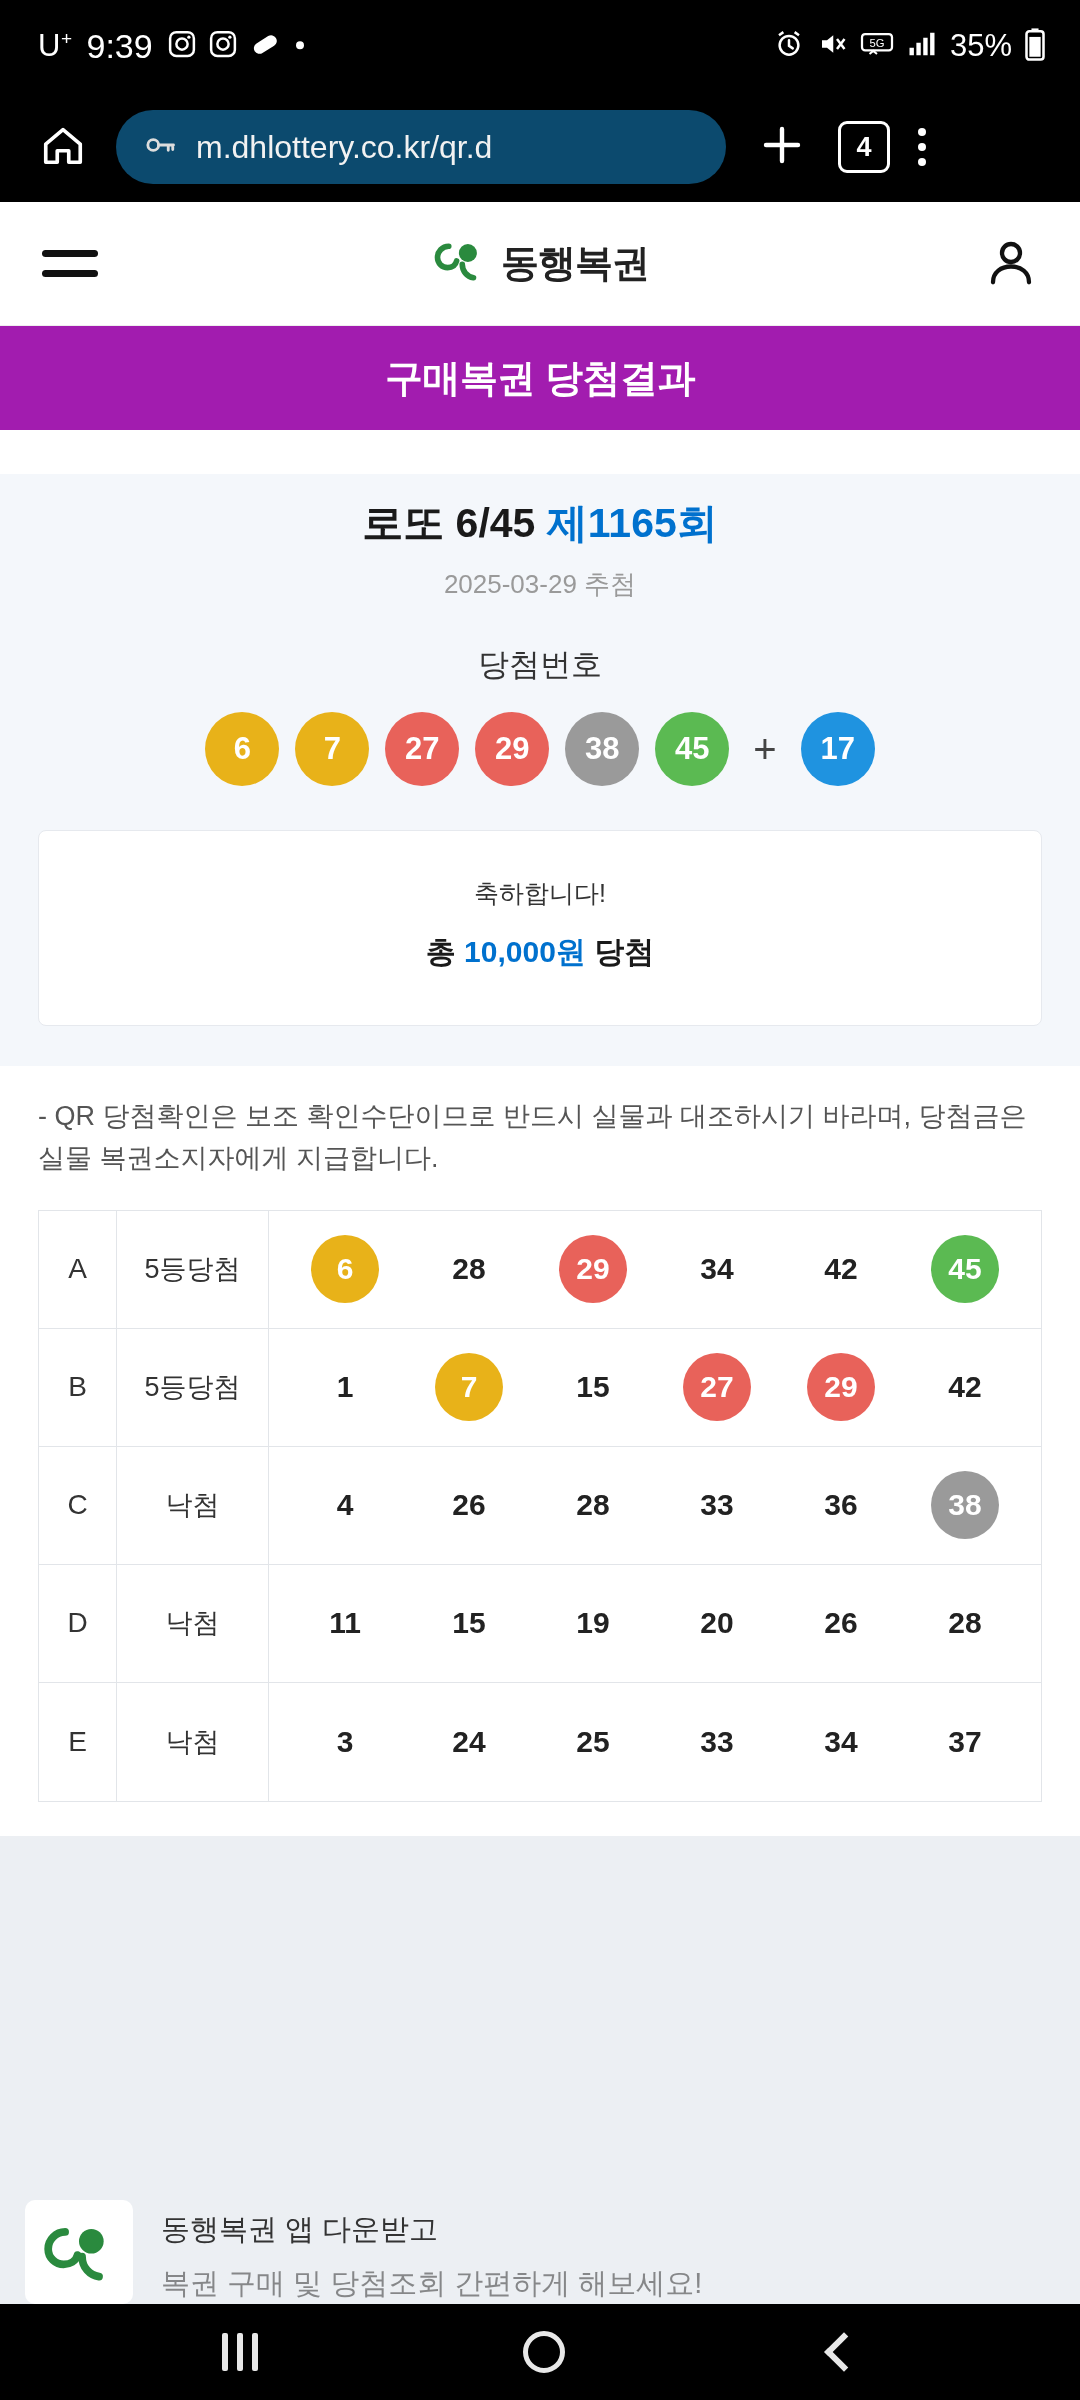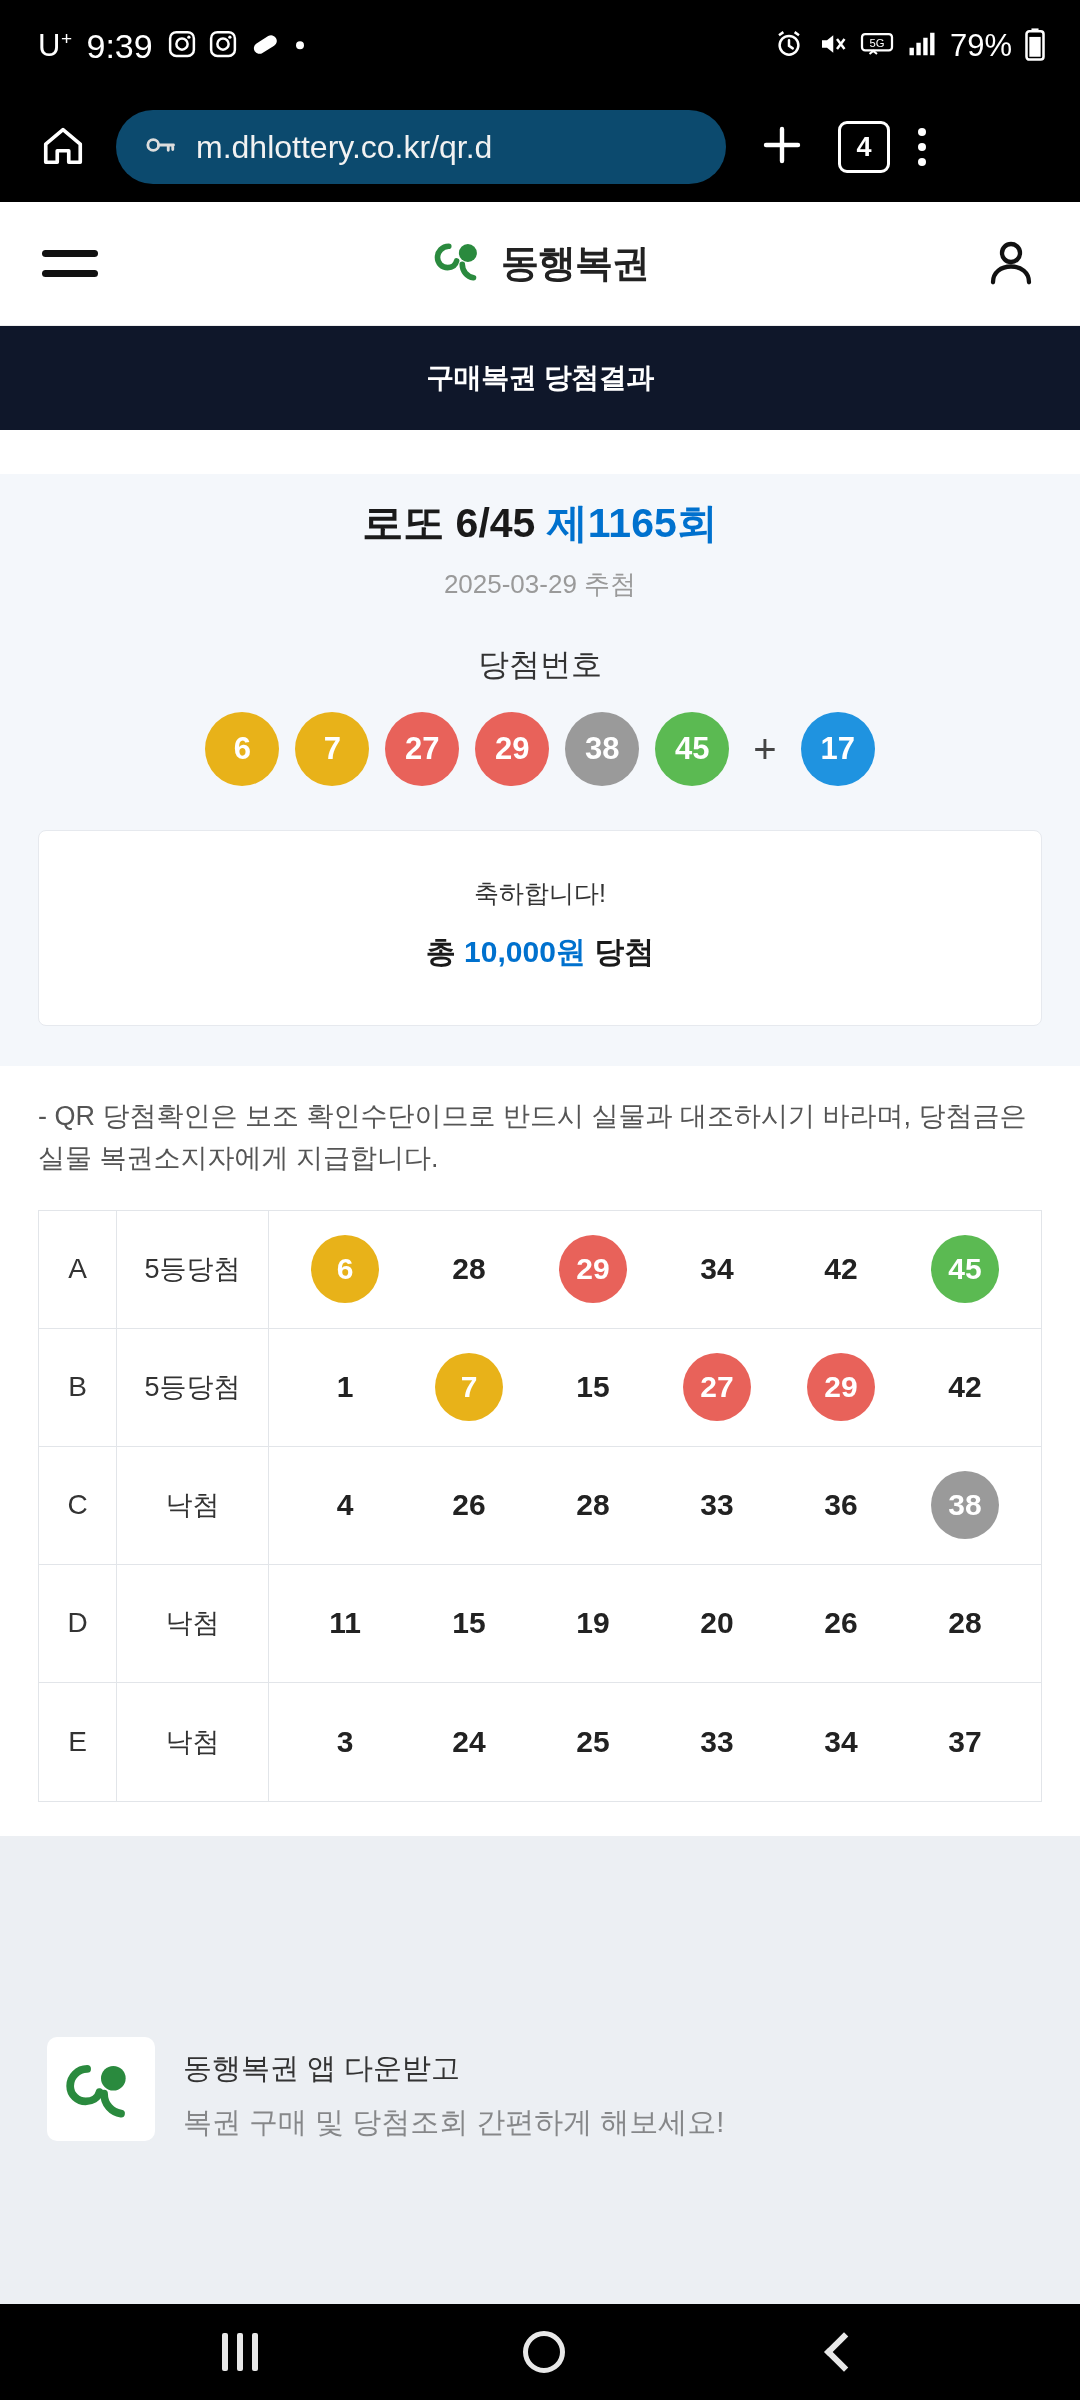--- a/index.html
+++ b/index.html
@@ -51,23 +51,23 @@
     justify-content: space-between; padding: 0 42px;
     border-bottom: 1px solid #eee;
   }
   .hamburger { display: flex; flex-direction: column; gap: 13px; }
   .hamburger i { width: 56px; height: 7px; background: #111; border-radius: 4px; display: block; }
   .brand { display: flex; align-items: center; gap: 14px; }
   .brand-name { font-size: 38px; font-weight: 700; color: #222; letter-spacing: -1px; }
 
   
   .pagetitle {
-    background: #0f172a; color: #fff; height: 104px;
+    background: #a21caf; color: #fff; height: 104px;
     display: flex; align-items: center; justify-content: center;
-    font-size: 28px; font-weight: 700; letter-spacing: -.5px;
+    font-size: 38px; font-weight: 700; letter-spacing: -.5px;
   }
 
   
   .resultzone { background: #f4f7fb; padding: 22px 0 40px; margin-top: 44px; }
   .round-line { text-align: center; font-size: 41px; font-weight: 700; color: #1a1a1a; }
   .round-line .round { color: #0071ce; }
   .draw-date { text-align: center; font-size: 26px; color: #9a9a9a; margin-top: 16px; }
   .win-label { text-align: center; font-size: 31px; color: #333; margin-top: 42px; font-weight: 500; }
 
   .balls { display: flex; align-items: center; justify-content: center; gap: 16px; margin-top: 26px; }
@@ -106,21 +106,21 @@
   .tcell-nums { flex: 1; display: flex; align-items: center; justify-content: space-around; padding: 0 14px; }
   .num {
     width: 68px; height: 68px; display: flex; align-items: center; justify-content: center;
     font-size: 30px; font-weight: 700; color: #222;
   }
   .num.marked { border-radius: 50%; color: #fff; }
 
   
   .appbanner {
     margin-top: 34px; background: #eceff3; flex: 1;
-    display: flex; align-items: center; padding: 38px 47px 0; gap: 28px;
+    display: flex; align-items: flex-end; padding: 38px 25px 0; gap: 28px;
   }
   .appicon {
     width: 108px; height: 104px; background: #fff; border-radius: 10px;
     display: flex; align-items: center; justify-content: center;
   }
   .apptext { padding-top: 14px; }
   .appline1 { font-size: 29px; color: #333; }
   .appline2 { font-size: 29px; color: #333; margin-top: 14px; opacity: .55; }
 
   
@@ -191,21 +191,21 @@
           </svg>
       </span>
       <span class="ico">
         <svg width="32" height="30" viewBox="0 0 24 24">
             <rect x="2" y="15" width="3.5" height="6" fill="#fff"></rect>
             <rect x="7.5" y="11" width="3.5" height="10" fill="#fff"></rect>
             <rect x="13" y="7" width="3.5" height="14" fill="#fff"></rect>
             <rect x="18.5" y="3" width="3.5" height="18" fill="#fff"></rect>
           </svg>
       </span>
-      <span class="sb-batt-text">79%</span>
+      <span class="sb-batt-text">35%</span>
       <span class="ico">
         <svg width="22" height="34" viewBox="0 0 14 24">
             <rect x="4.5" y="1" width="5" height="2" fill="#fff"></rect>
             <rect x="1" y="3" width="12" height="20" rx="2" fill="none" stroke="#fff" stroke-width="1.8"></rect>
             <rect x="3" y="7" width="8" height="14" fill="#fff"></rect>
           </svg>
       </span>
     </div>
   </div>
 

